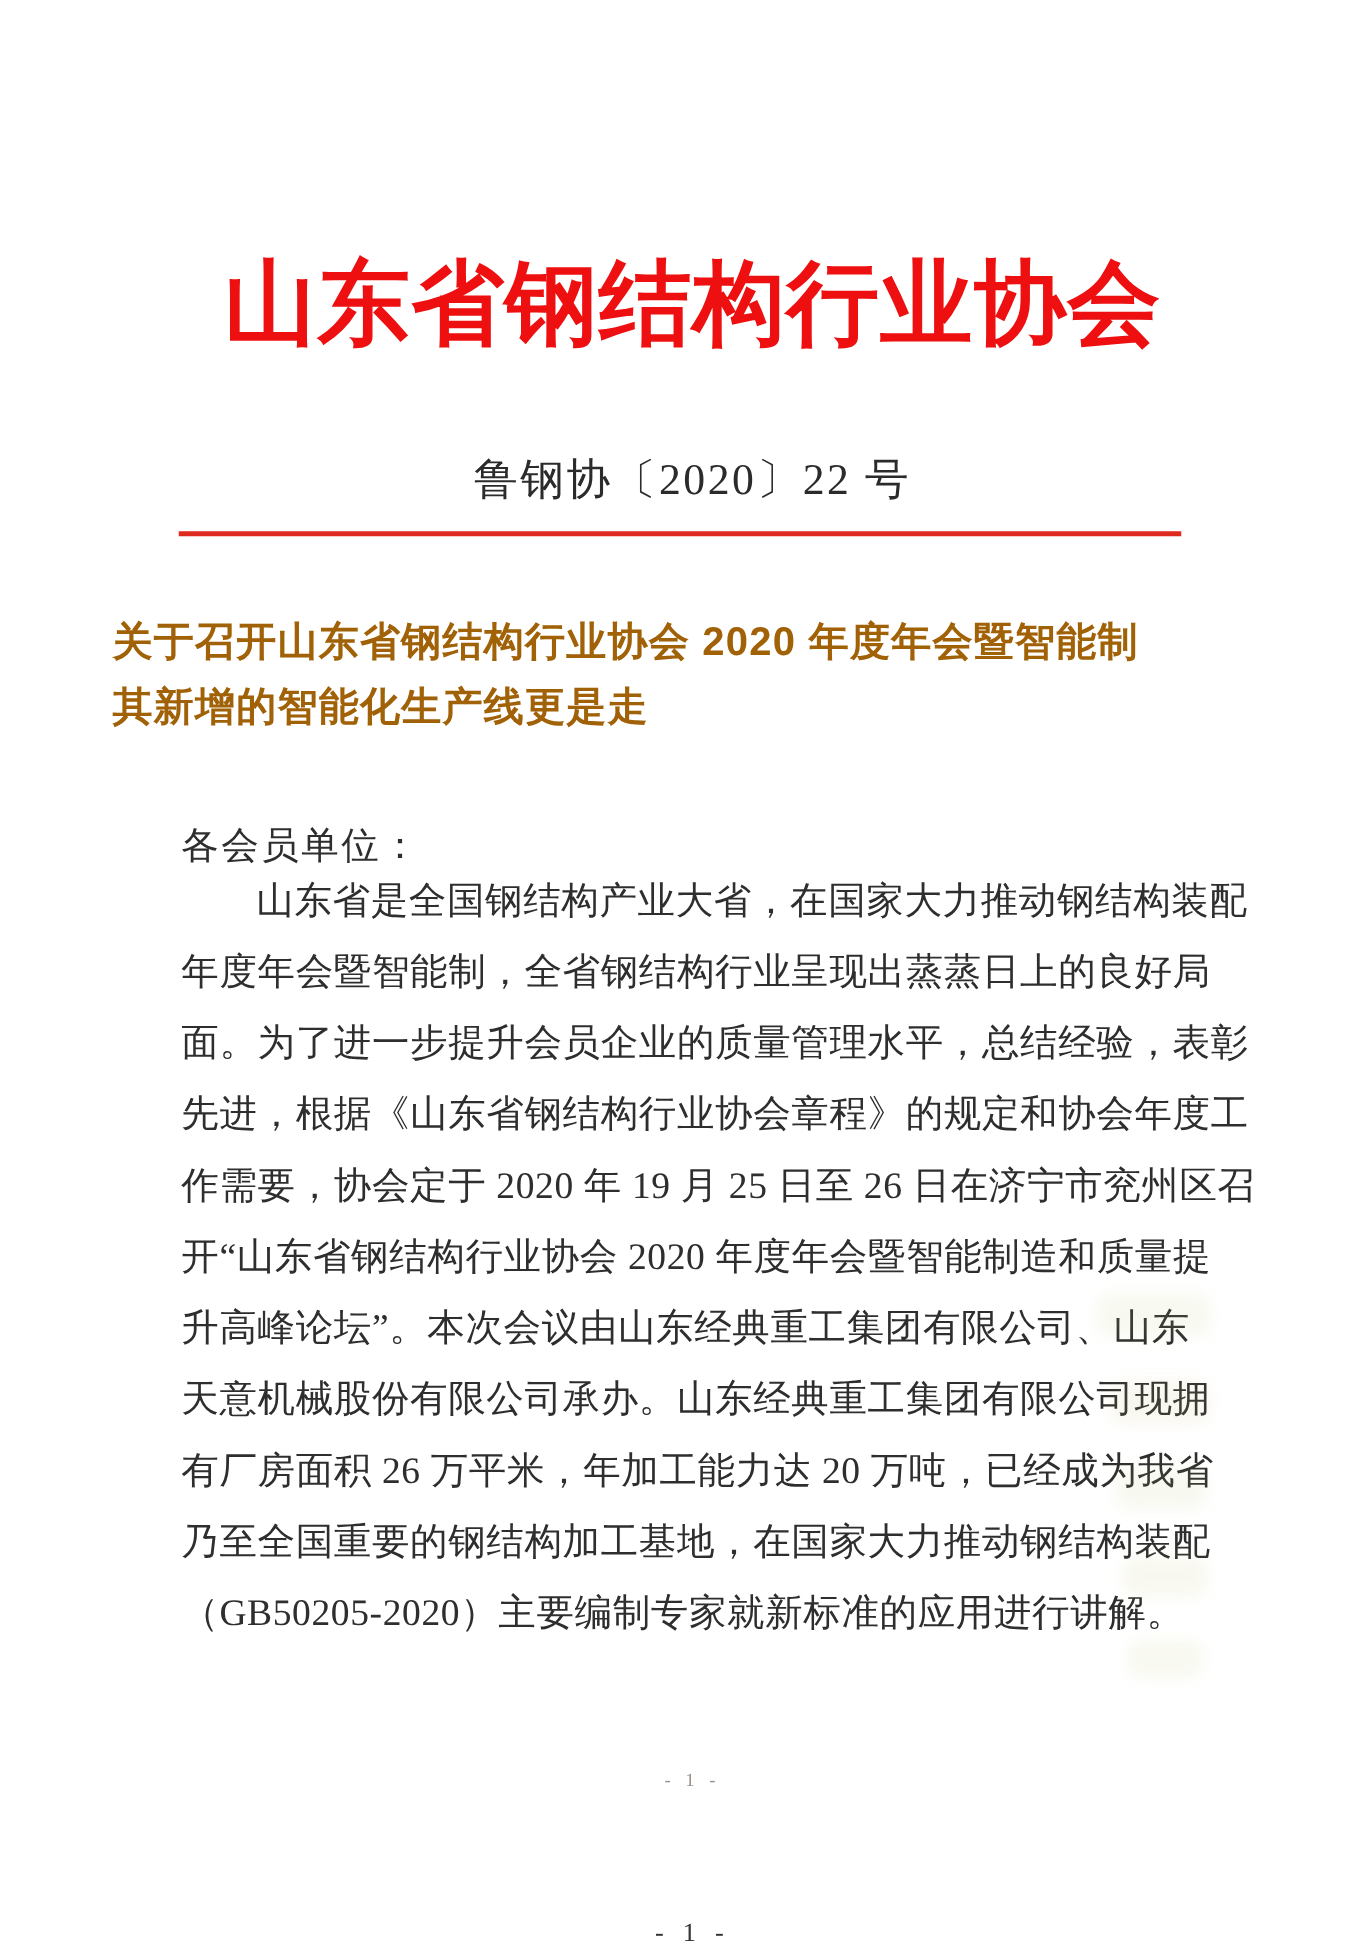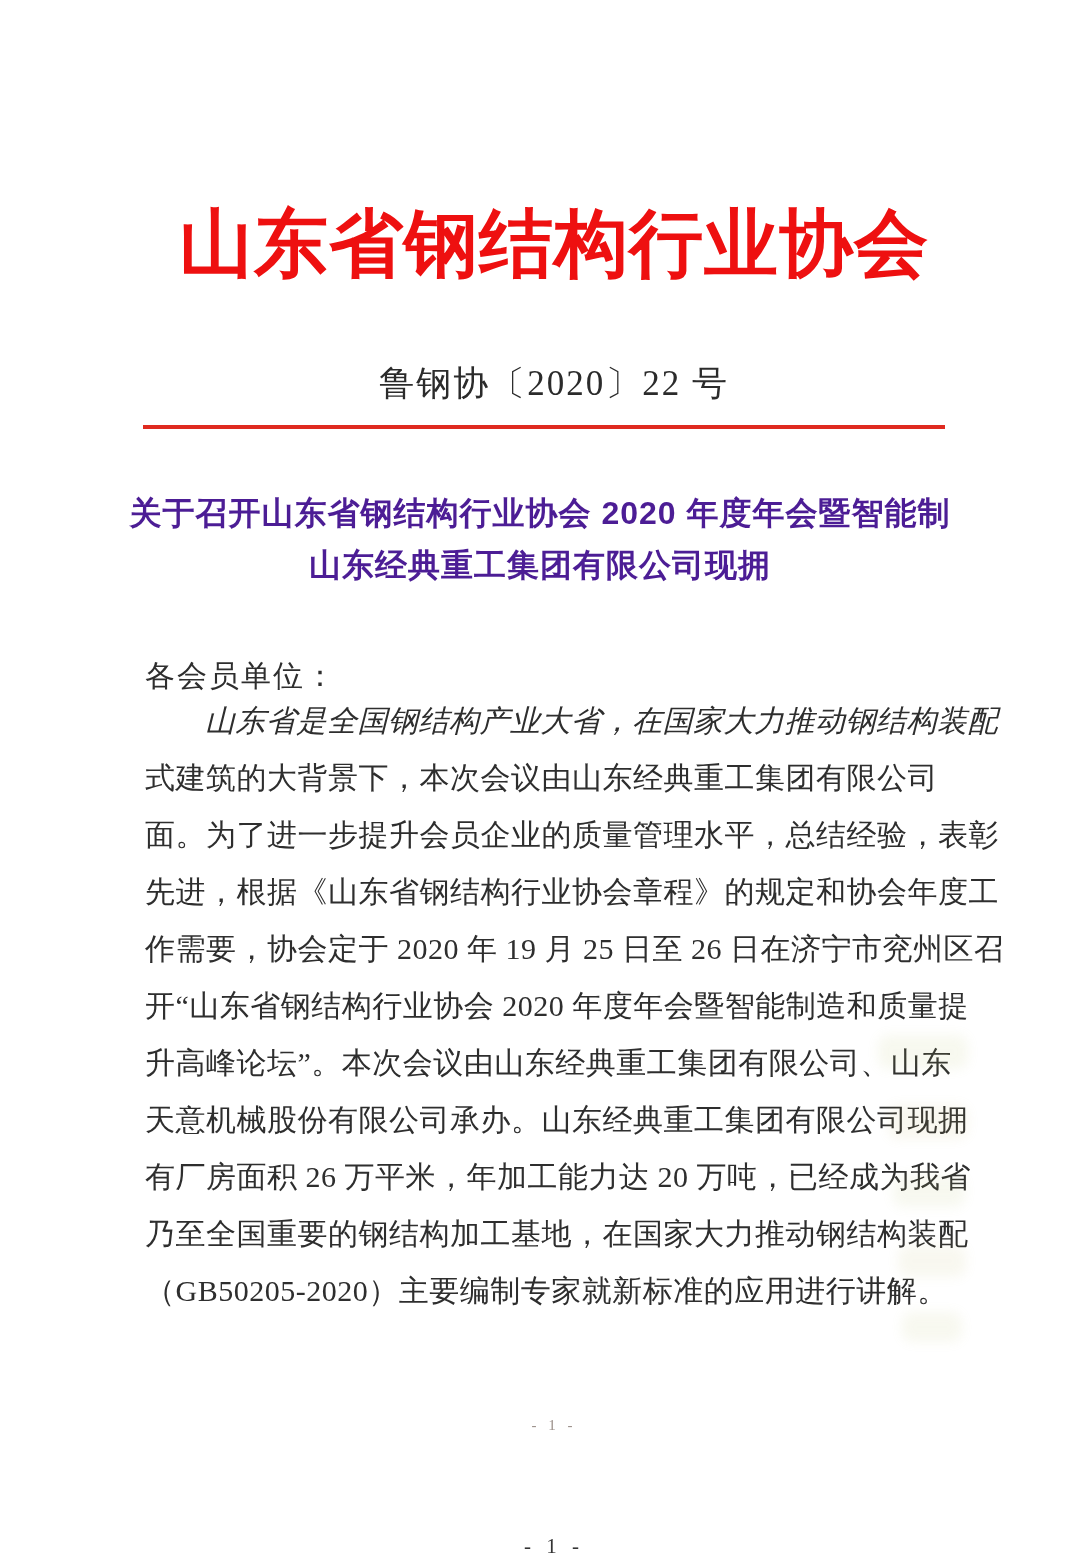--- a/index.html
+++ b/index.html
@@ -47,25 +47,25 @@
     left: 143px;
     width: 802px;
     height: 4px;
     border: none;
   }
   .notice-heading {
     position: absolute;
     top: 487px;
     left: 90px;
     width: 900px;
-    text-align: center;
+    text-align: left;
     font-family: "Liberation Sans", "DejaVu Sans", sans-serif;
     font-size: 32px;
     font-weight: bold;
-    color: #4c1d95;
+    color: #a16207;
     line-height: 52px;
     letter-spacing: 1px;
   }
   .heading-line { white-space: nowrap; }
   .salutation {
     position: absolute;
     top: 656px;
     left: 145px;
     font-size: 30px;
     letter-spacing: 2px;
@@ -78,21 +78,21 @@
     width: 800px;
     font-size: 30px;
     line-height: 57px;
     color: #2e2e2e;
   }
   .body-line {
     white-space: nowrap;
     letter-spacing: 0.5px;
     height: 57px;
   }
-  .body-line.indented { text-indent: 2em; font-style: italic; }
+  .body-line.indented { text-indent: 2em; }
   .page-number-inline {
     position: absolute;
     top: 1417px;
     left: 0;
     width: 100%;
     text-align: center;
     font-size: 15px;
     color: #9b908a;
     letter-spacing: 4px;
     white-space: nowrap;
@@ -128,28 +128,28 @@
 <div class="page">
 
   <div class="org-title" style="color: rgb(238, 16, 16);">山东省钢结构行业协会</div>
 
   <div class="doc-number">鲁钢协〔2020〕22 号</div>
 
   <hr class="red-divider" style="background: rgb(223, 42, 32);">
 
   <div class="notice-heading">
     <div class="heading-line">关于召开山东省钢结构行业协会 2020 年度年会暨智能制</div>
-    <div class="heading-line">山东经典重工集团有限公司现拥</div>
+    <div class="heading-line">其新增的智能化生产线更是走</div>
   </div>
 
   <div class="salutation">各会员单位：</div>
 
   <div class="body-block">
     <div class="body-line indented">山东省是全国钢结构产业大省，在国家大力推动钢结构装配</div>
-    <div class="body-line">式建筑的大背景下，本次会议由山东经典重工集团有限公司</div>
+    <div class="body-line">年度年会暨智能制，全省钢结构行业呈现出蒸蒸日上的良好局</div>
     <div class="body-line">面。为了进一步提升会员企业的质量管理水平，总结经验，表彰</div>
     <div class="body-line">先进，根据《山东省钢结构行业协会章程》的规定和协会年度工</div>
     <div class="body-line">作需要，协会定于 2020 年 19 月 25 日至 26 日在济宁市兖州区召</div>
     <div class="body-line">开“山东省钢结构行业协会 2020 年度年会暨智能制造和质量提</div>
     <div class="body-line">升高峰论坛”。本次会议由山东经典重工集团有限公司、山东</div>
     <div class="body-line">天意机械股份有限公司承办。山东经典重工集团有限公司现拥</div>
     <div class="body-line">有厂房面积 26 万平米，年加工能力达 20 万吨，已经成为我省</div>
     <div class="body-line">乃至全国重要的钢结构加工基地，在国家大力推动钢结构装配</div>
     <div class="body-line">（GB50205-2020）主要编制专家就新标准的应用进行讲解。</div>
   </div>

